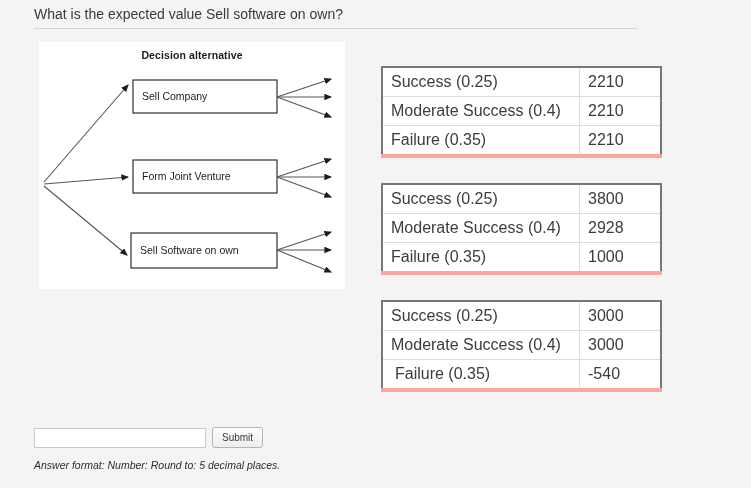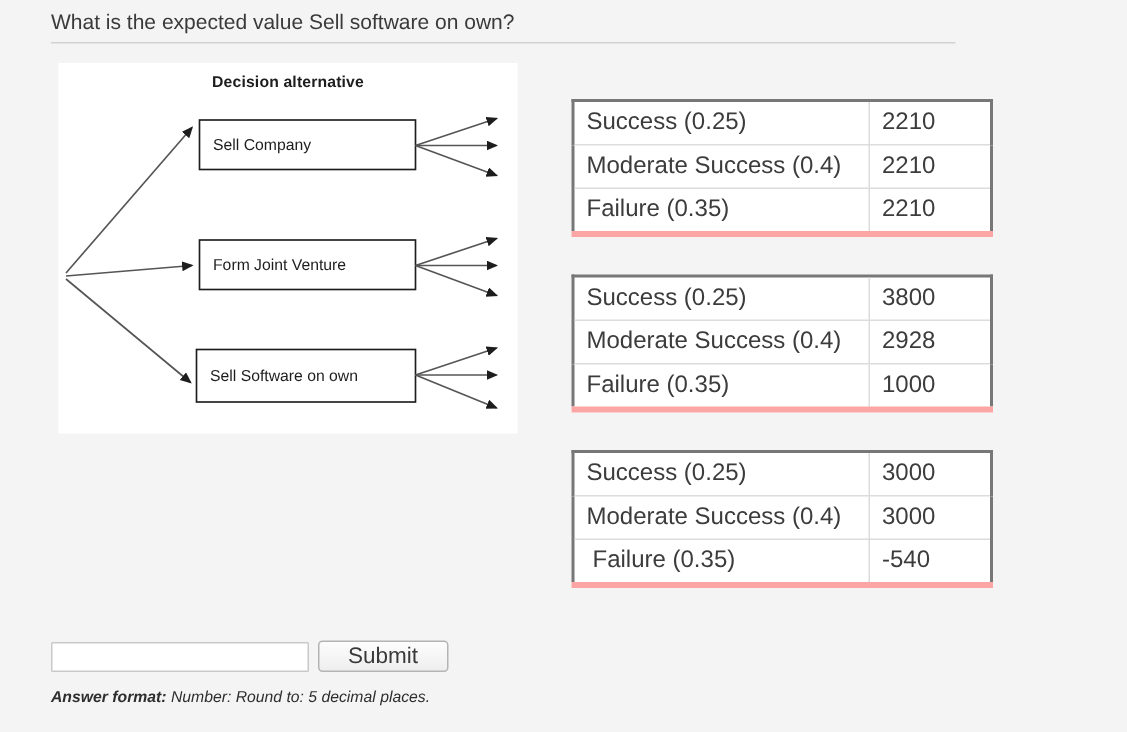--- a/index.html
+++ b/index.html
@@ -117,40 +117,40 @@
     font-family: "Liberation Sans", sans-serif;
     font-size: 11px;
     color: #333333;
     padding: 0 4px;
     outline: none;
     border-radius: 1px;
   }
   #submit-button {
     margin-left: 6px;
     height: 21px;
-    padding: 0 19px;
+    padding: 0 9px;
     box-sizing: border-box;
     border: 1px solid #b4b4b4;
     border-radius: 3px;
     background: linear-gradient(#fdfdfd, #eeeeee);
     font-family: "Liberation Sans", sans-serif;
-    font-size: 15px;
+    font-size: 10px;
     color: #3a3a3a;
     cursor: pointer;
   }
   #answer-format {
     position: absolute;
     left: 34px;
     top: 459px;
     font-size: 10.5px;
     font-style: italic;
     color: #2e2e2e;
   }
   #answer-format .lead {
-    font-weight: bold;
+    font-weight: normal;
     font-style: italic;
   }
 </style>
 </head>
 <body>
 
 <div id="question-text">What is the expected value Sell software on own?</div>
 
 <div id="header-divider"></div>
 

